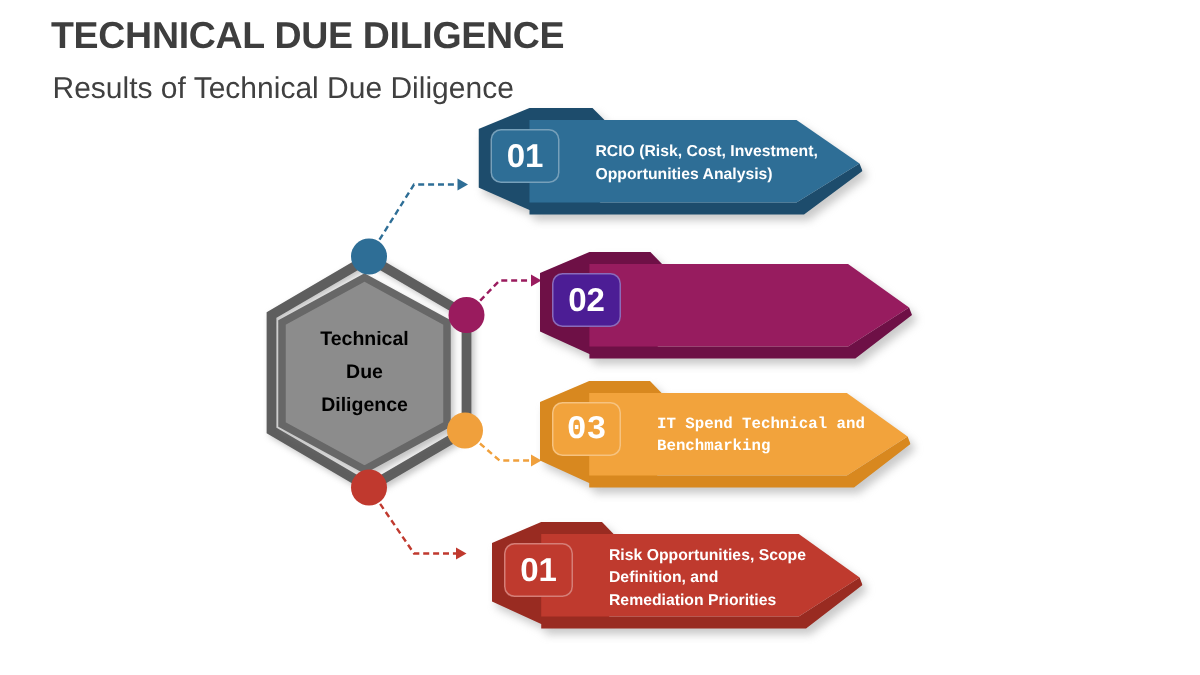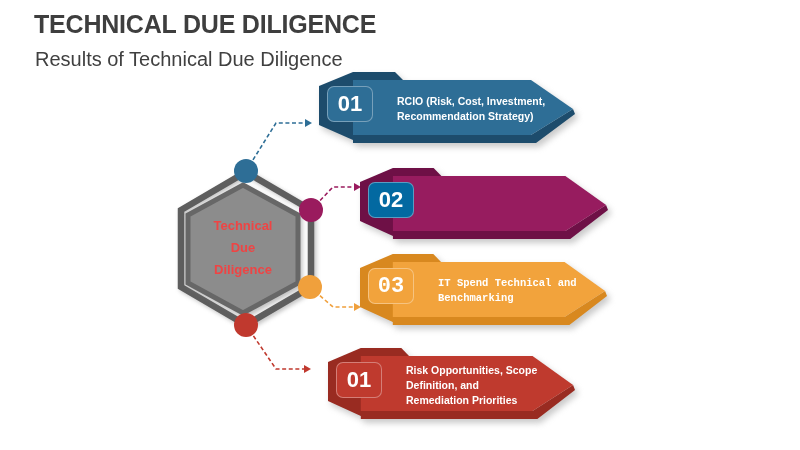--- a/index.html
+++ b/index.html
@@ -25,21 +25,21 @@
   }
 
   
   .hex-svg{position:absolute;left:175px;top:105px;width:195px;height:290px;pointer-events:none;}
   .hex-outline{filter:drop-shadow(2px 2px 2px rgba(120,120,120,0.45));}
   .hex-main{filter:drop-shadow(2px 3px 2px rgba(120,120,120,0.45));}
   .connector{fill:none;stroke-width:1.6;stroke-dasharray:4 2.6;}
   .hex-label{
     position:absolute;left:188px;top:205px;width:110px;height:86px;
     display:flex;align-items:center;justify-content:center;
-    text-align:center;color:#ef4444;font-size:13px;font-weight:700;
+    text-align:center;color:#000000;font-size:13px;font-weight:700;
     line-height:22px;white-space:pre-line;
   }
 
   
   .banner{position:absolute;height:76px;}
   .banner svg{
     position:absolute;inset:0;width:100%;height:100%;
     filter:drop-shadow(3px 4px 3px rgba(120,120,120,0.40));
   }
   .badge{
@@ -97,30 +97,30 @@
 Diligence</div>
 
   <div class="banner b1">
     <svg viewBox="0 0 256 76" preserveAspectRatio="none">
       <polygon points="0,15 34,1 76,1 84,9 84,61 76,69 34,69 0,54" fill="#1D4C6C"></polygon>
       <polygon points="34,64 212,64 254,38 256,43 217,72 34,72" fill="#1D4C6C"></polygon>
       <polygon points="34,9 212,9 254,38 212,64 34,64" fill="#2E6E96"></polygon>
     </svg>
     <div class="badge" style="background: rgb(46, 110, 150);">01</div>
     <div class="banner-label">RCIO (Risk, Cost, Investment,
-Recommendation Strategy)</div>
+Opportunities Analysis)</div>
   </div>
 
   <div class="banner b2">
     <svg viewBox="0 0 256 76" preserveAspectRatio="none">
       <polygon points="0,15 34,1 76,1 84,9 84,61 76,69 34,69 0,54" fill="#6E1046"></polygon>
       <polygon points="34,64 212,64 254,38 256,43 217,72 34,72" fill="#6E1046"></polygon>
       <polygon points="34,9 212,9 254,38 212,64 34,64" fill="#971C5F"></polygon>
     </svg>
-    <div class="badge" style="background: #0369a1;">02</div>
+    <div class="badge" style="background: #4c1d95;">02</div>
   </div>
 
   <div class="banner b3">
     <svg viewBox="0 0 256 76" preserveAspectRatio="none">
       <polygon points="0,15 34,1 76,1 84,9 84,61 76,69 34,69 0,54" fill="#D8881F"></polygon>
       <polygon points="34,64 212,64 254,38 256,43 217,72 34,72" fill="#D8881F"></polygon>
       <polygon points="34,9 212,9 254,38 212,64 34,64" fill="#F2A33C"></polygon>
     </svg>
     <div class="badge" style="background: rgb(242, 163, 60);">03</div>
     <div class="banner-label">IT Spend Technical and

